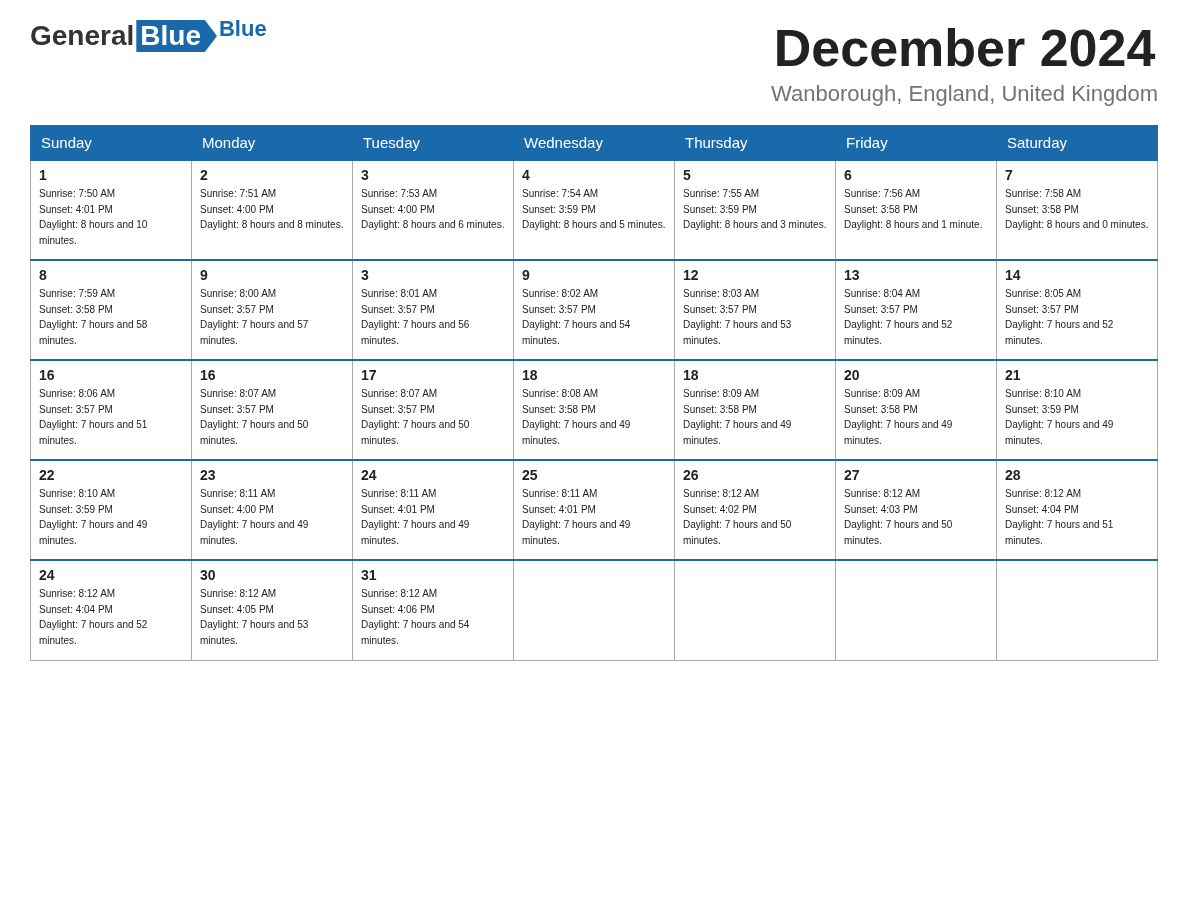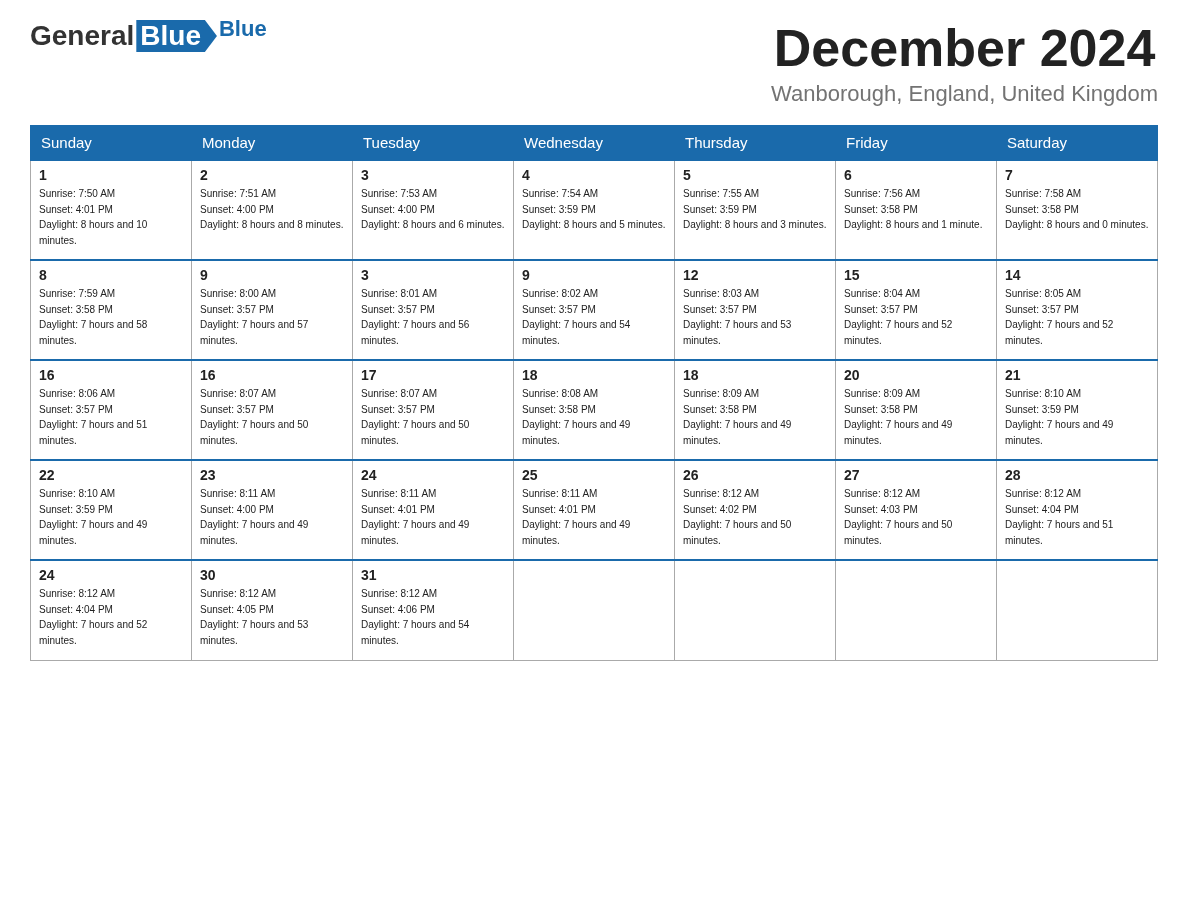--- a/index.html
+++ b/index.html
@@ -185,21 +185,21 @@
         </td>
         <td>
           <span class="day-num">9</span>
           <div class="day-info">Sunrise: 8:02 AM<br>Sunset: 3:57 PM<br>Daylight: 7 hours and 54 minutes.</div>
         </td>
         <td>
           <span class="day-num">12</span>
           <div class="day-info">Sunrise: 8:03 AM<br>Sunset: 3:57 PM<br>Daylight: 7 hours and 53 minutes.</div>
         </td>
         <td>
-          <span class="day-num">15</span>
+          <span class="day-num">13</span>
           <div class="day-info">Sunrise: 8:04 AM<br>Sunset: 3:57 PM<br>Daylight: 7 hours and 52 minutes.</div>
         </td>
         <td>
           <span class="day-num">14</span>
           <div class="day-info">Sunrise: 8:05 AM<br>Sunset: 3:57 PM<br>Daylight: 7 hours and 52 minutes.</div>
         </td>
       </tr>
       <tr>
         <td>
           <span class="day-num">16</span>

